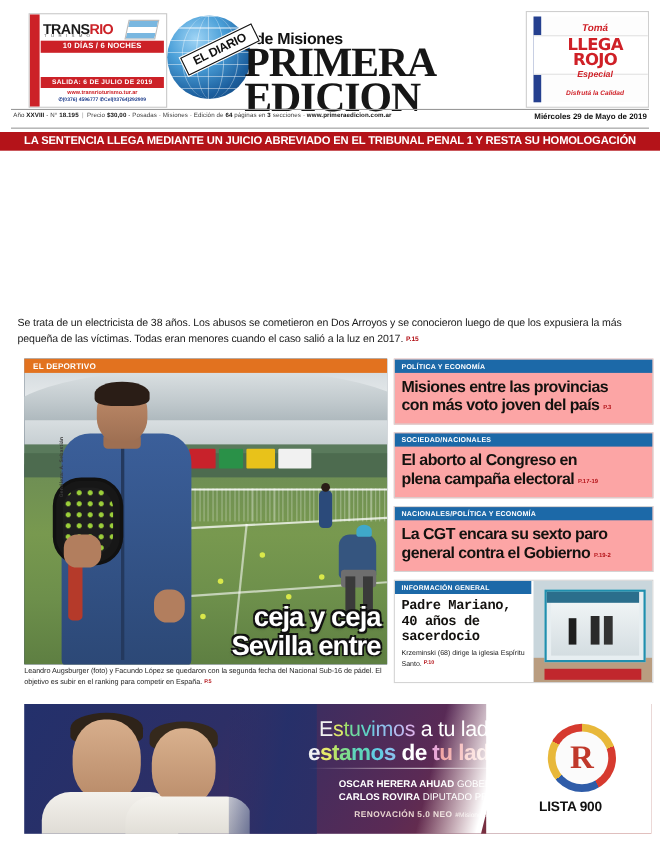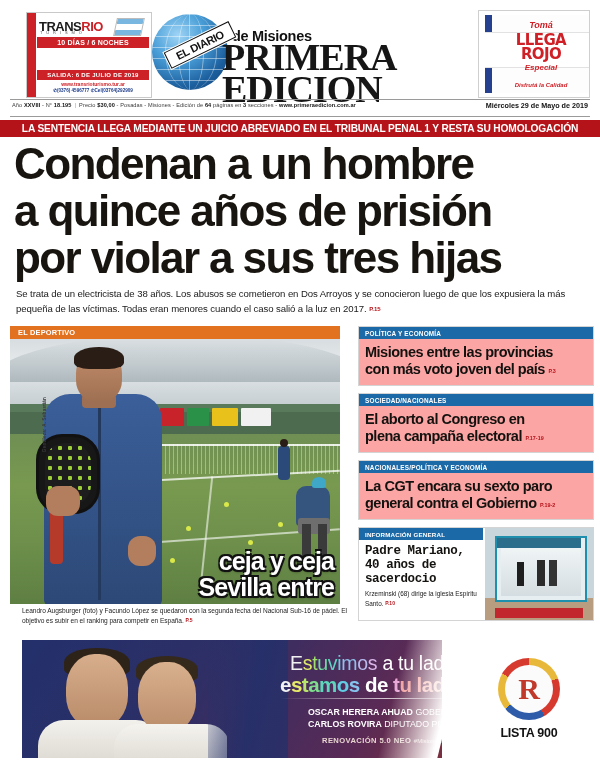--- a/index.html
+++ b/index.html
@@ -140,21 +140,21 @@
 
   
   .subhead{
     position:absolute;left:16px;top:287px;width:566px;
     font-size:9.6px;line-height:14.5px;color:#1a1a1a;letter-spacing:-0.1px;
     font-family:"Liberation Sans", sans-serif;text-align:left;
   }
   .pref{font-size:6px;font-weight:bold;color:#b41319;vertical-align:1px;letter-spacing:0;}
 
   
-  .photoblock{position:absolute;left:10px;top:326px;width:330px;height:278px;overflow:hidden;background:#2b3d50;}
+  .photoblock{position:absolute;left:22px;top:326px;width:330px;height:278px;overflow:hidden;background:#2b3d50;}
   .ph-sky{position:absolute;left:0;top:0;width:330px;height:96px;
     background:linear-gradient(#cfd6da 0%, #e6eaec 40%, #b9c3c7 100%);}
   .ph-roof{position:absolute;left:-20px;top:8px;width:380px;height:48px;border-radius:50%/100% 100% 0 0;
     background:linear-gradient(#dfe4e6,#aab5ba);opacity:.9;}
   .ph-wallband{position:absolute;left:0;top:78px;width:330px;height:22px;background:#5a7a5c;}
   .ph-wall2{position:absolute;left:0;top:86px;width:330px;height:30px;background:#4d6b4f;}
   .ph-court{position:absolute;left:0;top:108px;width:330px;height:170px;
     background:linear-gradient(#6f8f54 0%, #78994f 30%, #6d8f4b 65%, #5e7f42 100%);}
   .ph-line1{position:absolute;left:90px;top:150px;width:240px;height:2px;background:rgba(255,255,255,.75);transform:rotate(-3deg);}
   .ph-line2{position:absolute;left:110px;top:210px;width:220px;height:2px;background:rgba(255,255,255,.6);transform:rotate(-4deg);}
@@ -288,21 +288,21 @@
   .ba-reno{position:absolute;left:300px;top:96px;font-size:7.6px;color:#e8d5d0;font-weight:bold;letter-spacing:.4px;white-space:nowrap;}
   .ba-reno .tag{font-size:6px;font-weight:normal;letter-spacing:0;}
 
   .ba-seal{position:absolute;right:32px;top:18px;width:62px;height:62px;border-radius:50%;
     background:conic-gradient(#e8b83a 0deg 70deg,#d63a2f 70deg 150deg,#2f5ca8 150deg 230deg,#e8b83a 230deg 300deg,#d63a2f 300deg 360deg);
     display:flex;align-items:center;justify-content:center;}
   .ba-seal:before{content:"";position:absolute;left:7px;top:7px;right:7px;bottom:7px;border-radius:50%;
     background:#fbfbfb;}
   .ba-seal-r{position:relative;font-size:30px;font-weight:bold;color:#c0392b;
     font-family:"Liberation Serif", serif;line-height:30px;z-index:2;}
-  .ba-lista{position:absolute;right:24px;top:86px;width:78px;text-align:center;
+  .ba-lista{position:absolute;right:24px;top:86px;width:78px;text-align:left;
     font-size:12.5px;font-weight:bold;color:#121212;letter-spacing:-0.2px;}
 </style>
 </head>
 <body>
 
 <div class="page">
 
   <div class="topstrip">
 
     <div class="ad-transrio">
@@ -350,25 +350,20 @@
   <div class="infobar">
     <div class="info-left"><span>Año</span> <b>XXVIII</b> - <span>N°</span> <b>18.195</b><span class="sep">|</span><span>Precio</span> <b>$30,00</b> - <span>Posadas</span> - <span>Misiones</span> - <span>Edición de</span> <b>64</b> <span>páginas en</span> <b>3</b> <span>secciones</span> - <span class="web">www.primeraedicion.com.ar</span></div>
     <div class="info-right">Miércoles 29 de Mayo de 2019</div>
   </div>
   <div class="inforule-bot"></div>
 
   <div class="redbanner">
     <span>LA SENTENCIA LLEGA MEDIANTE UN JUICIO ABREVIADO EN EL TRIBUNAL PENAL 1 Y RESTA SU HOMOLOGACIÓN</span>
   </div>
 
-  <div class="headline">
-    <div class="hl1">Condenan a un hombre</div>
-    <div class="hl2">a quince años de prisión</div>
-    <div class="hl3">por violar a sus tres hijas</div>
-  </div>
 
   <div class="subhead"><span>Se trata de un electricista de 38 años. Los abusos se cometieron en Dos Arroyos y se conocieron luego de que los expusiera la más pequeña de las víctimas. Todas eran menores cuando el caso salió a la luz en 2017.</span> <span class="pref">P.15</span></div>
 
   <div class="photoblock">
     <div class="ph-sky"></div>
     <div class="ph-roof"></div>
     <div class="ph-wallband"></div>
     <div class="ph-wall2"></div>
     <div class="ph-banners">
       <div class="pb r"></div>

